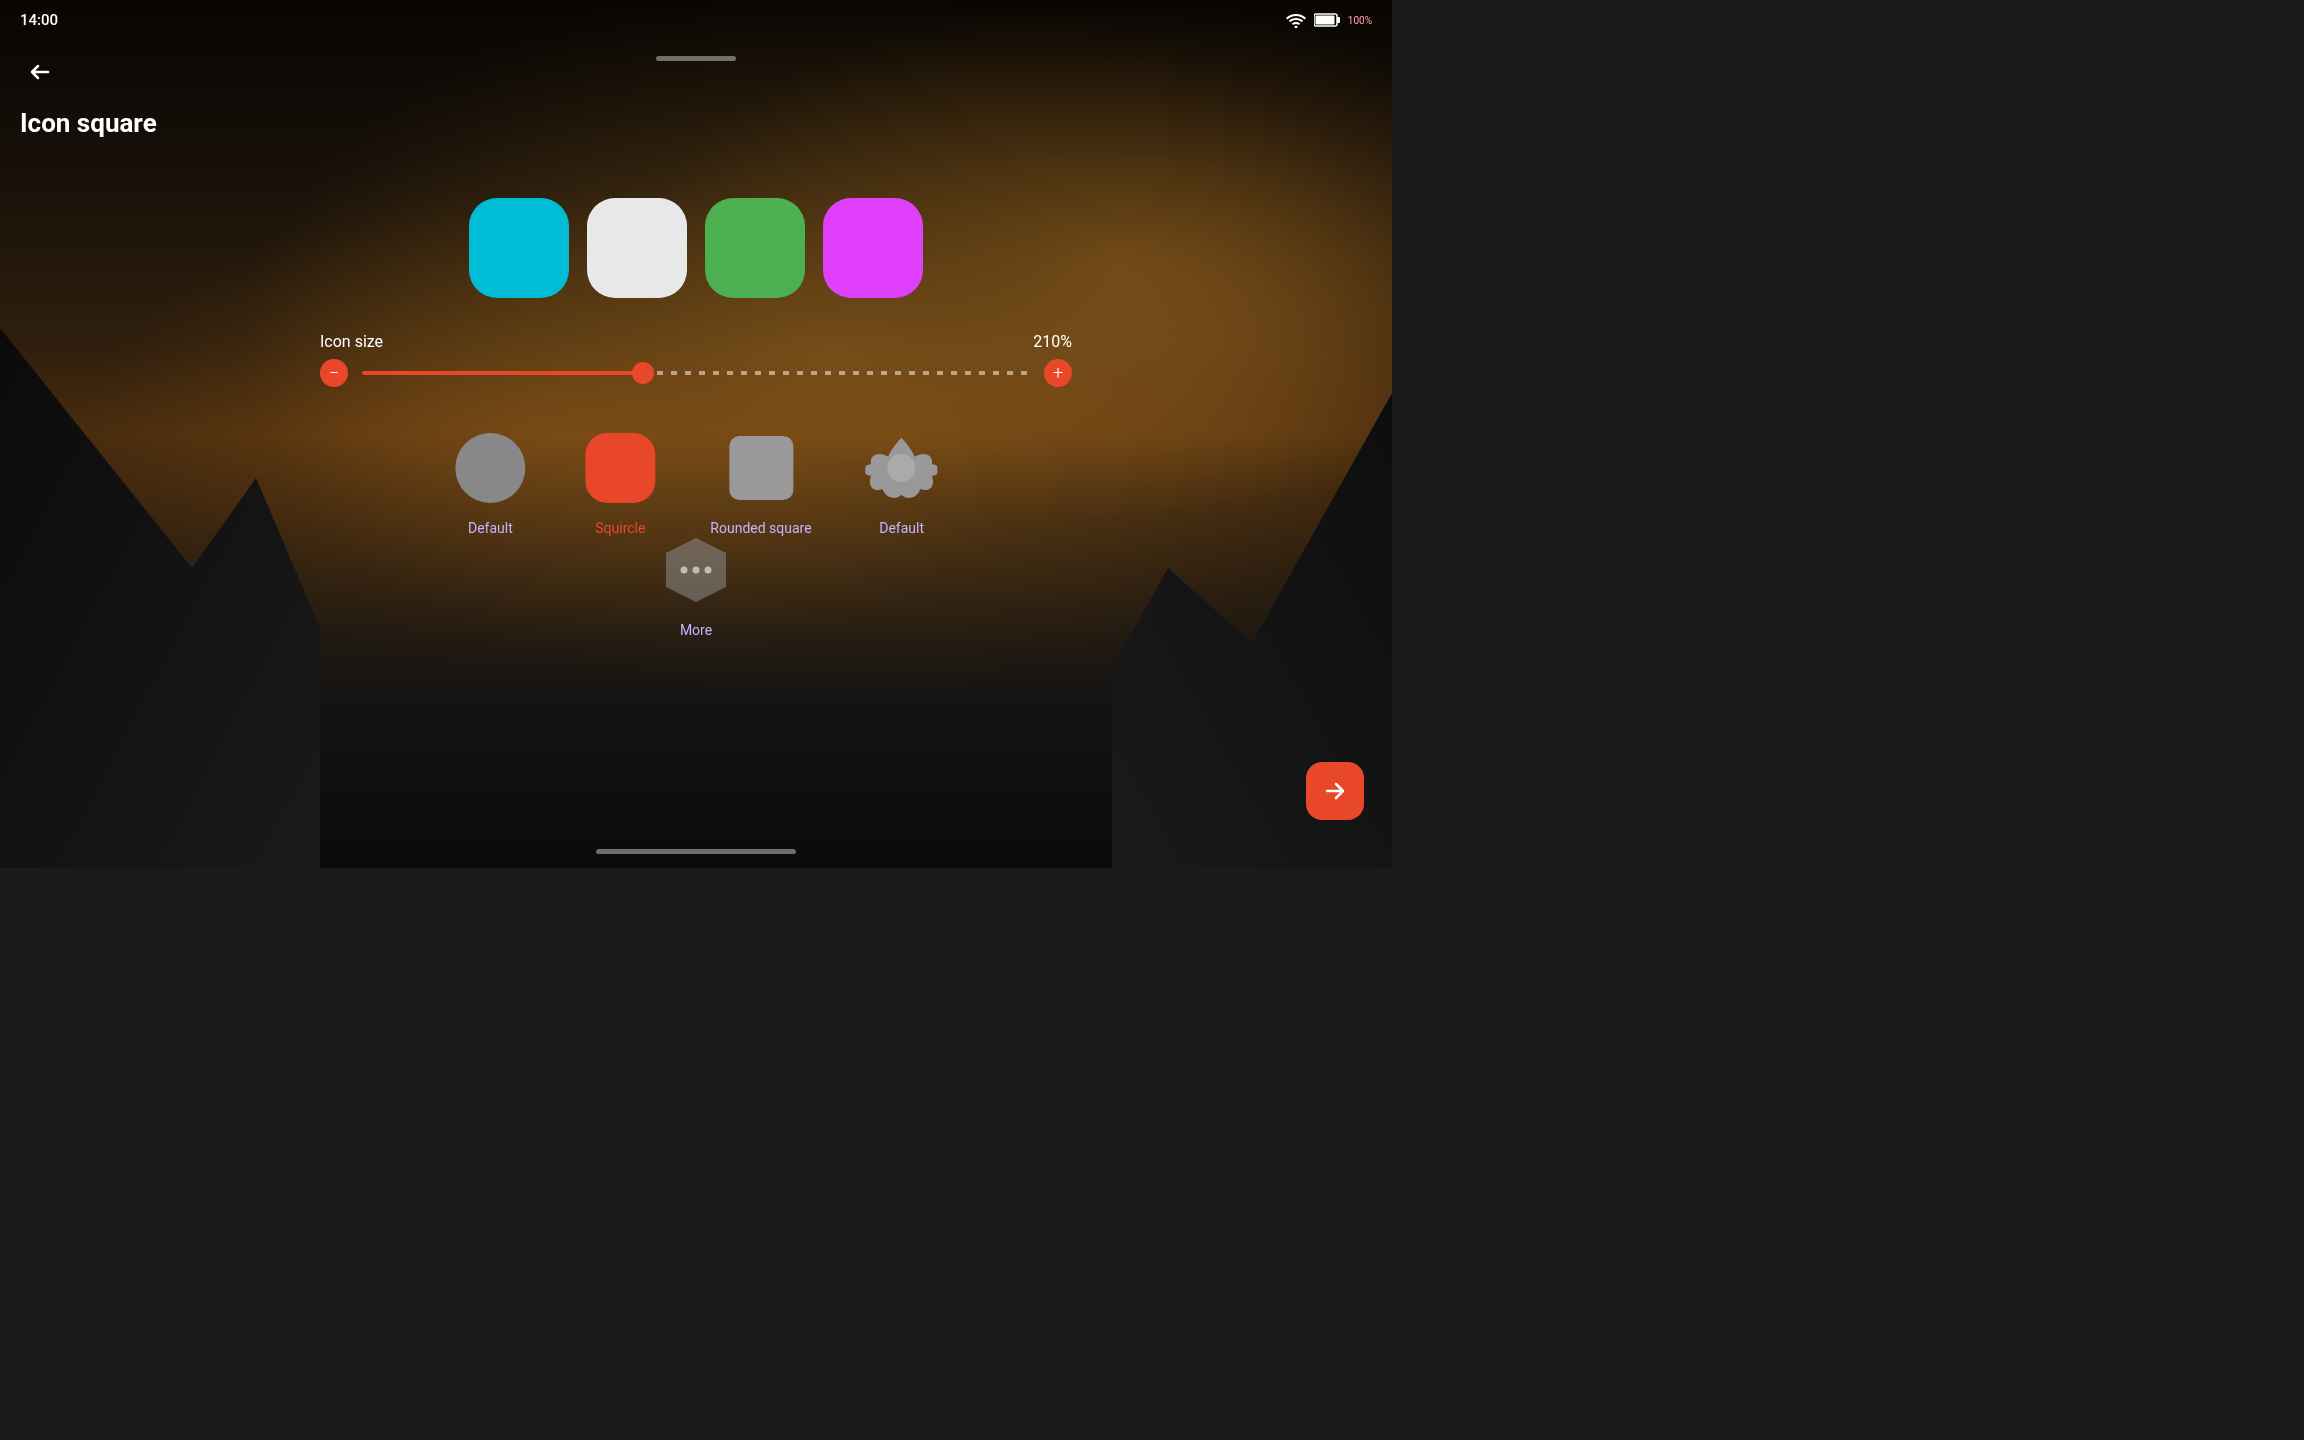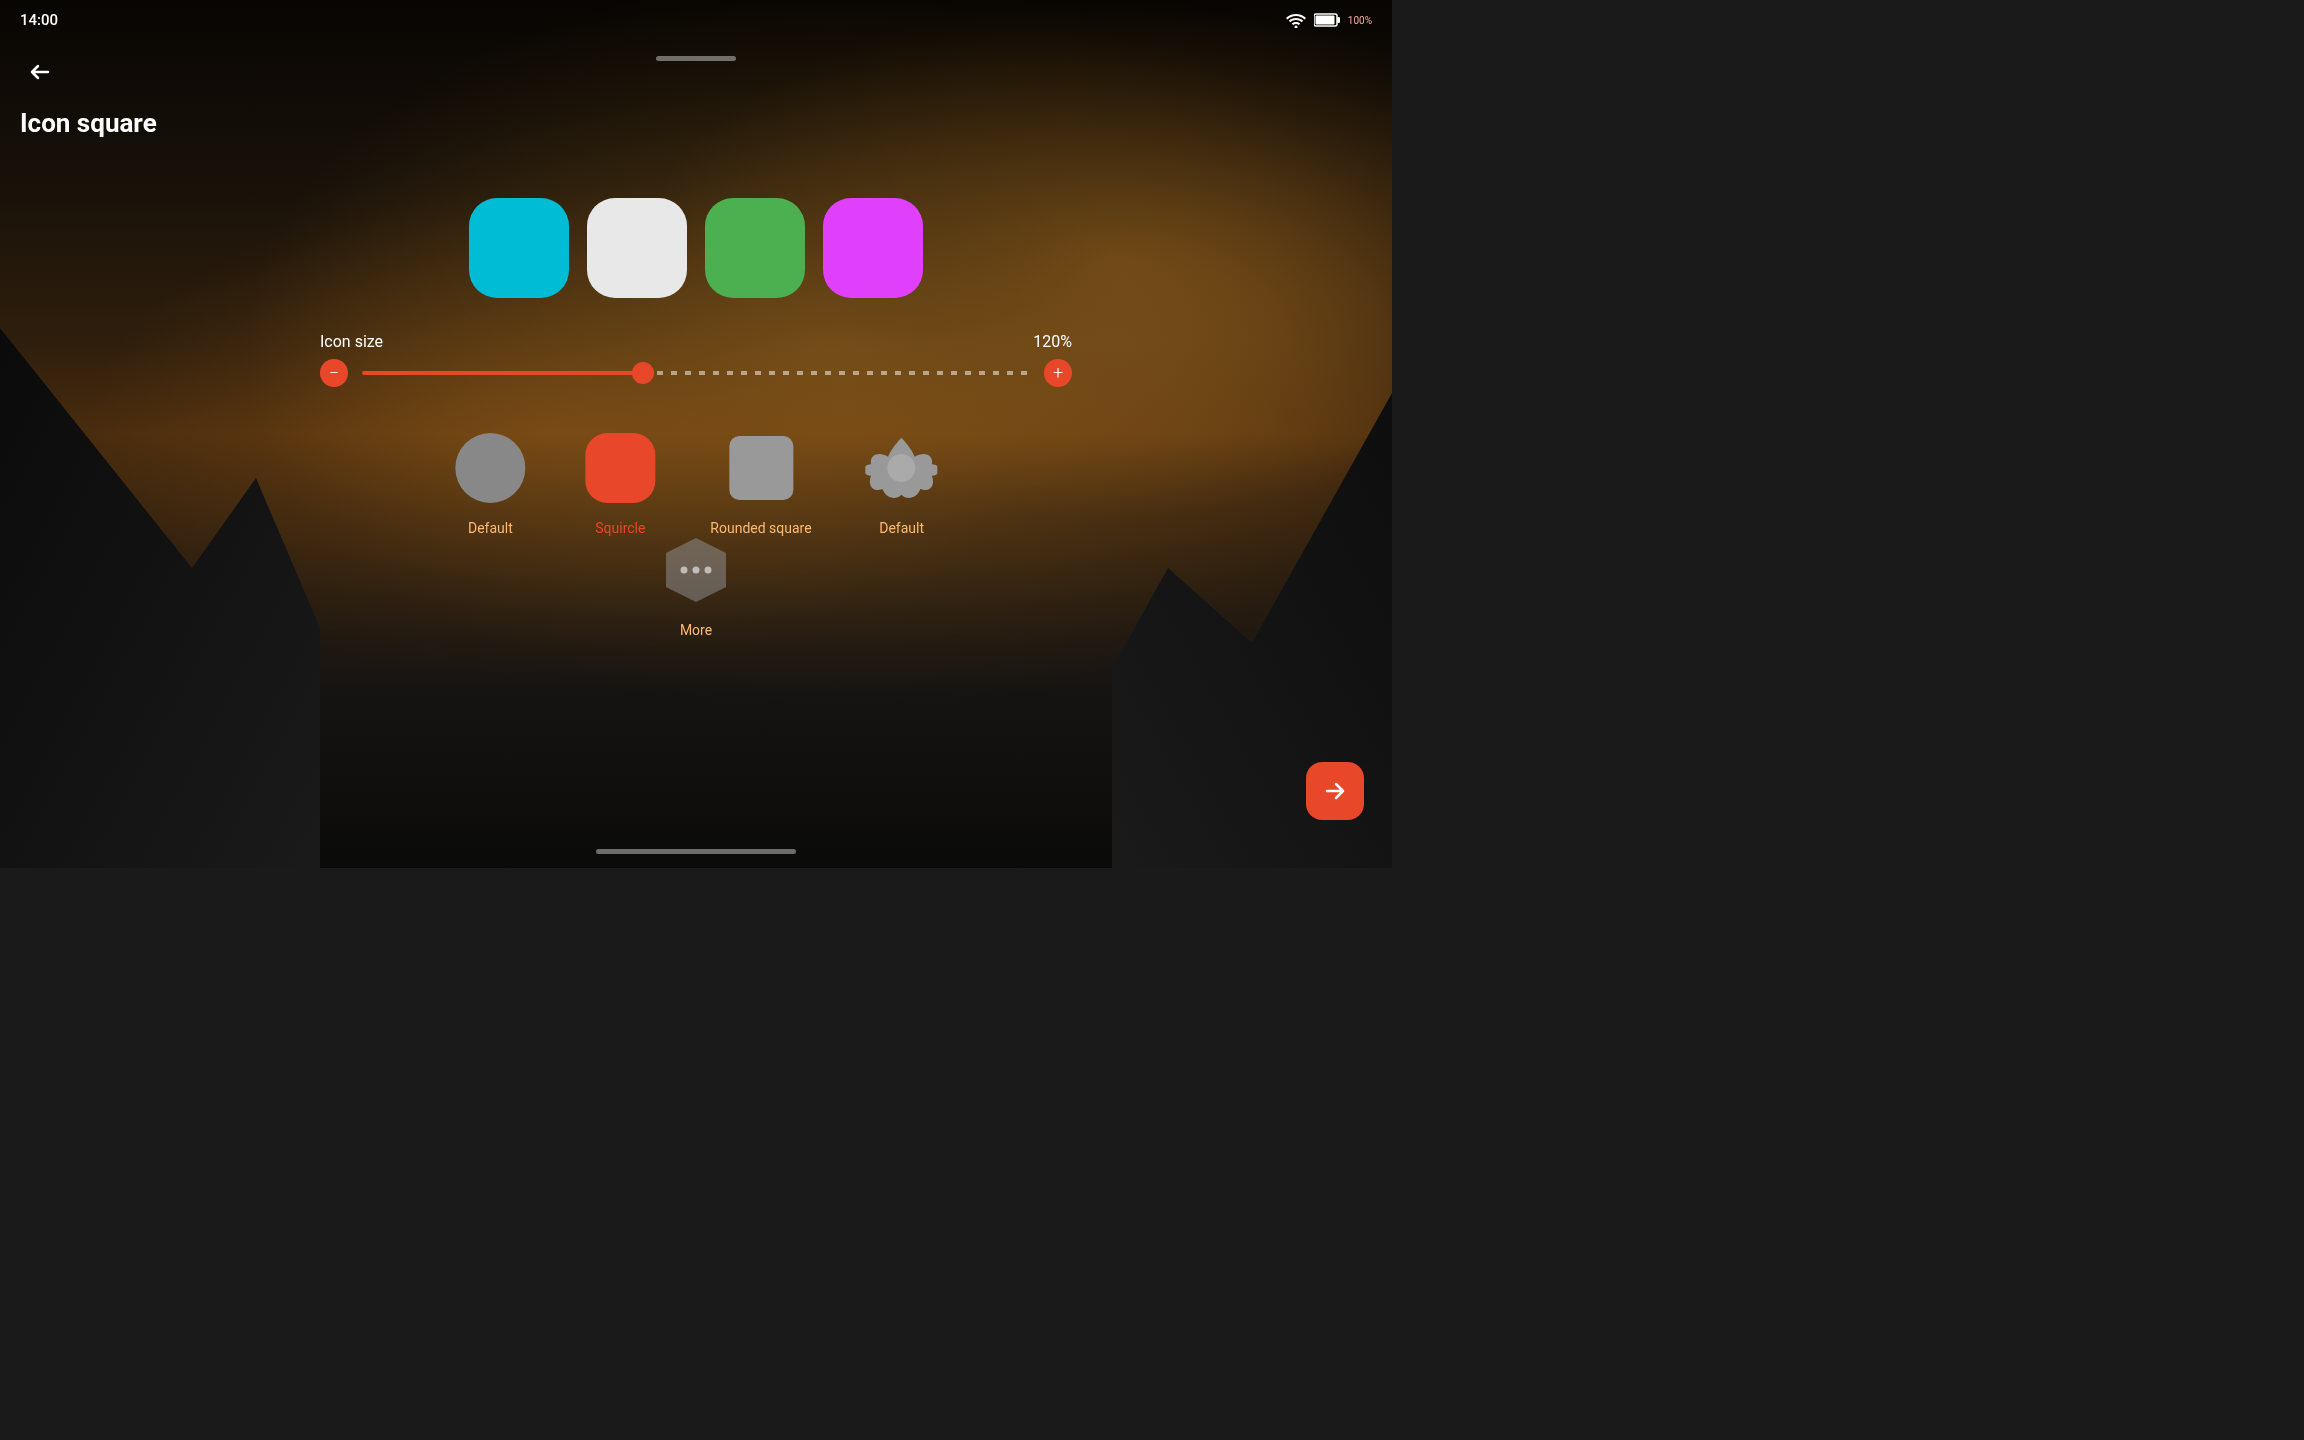--- a/index.html
+++ b/index.html
@@ -311,21 +311,21 @@
     }
 
     .dot {
       width: 7px;
       height: 7px;
       background: rgba(200,200,200,0.9);
       border-radius: 50%;
     }
 
     .icon-style-label {
-      color: #fdba74;
+      color: #c4b5fd;
       font-size: 14px;
       text-align: center;
     }
 
     .icon-style-label.selected {
       color: #E8472A;
     }
 
     
     .icon-more-row {
@@ -408,21 +408,21 @@
 <div class="color-swatches">
   <div class="swatch swatch-cyan"></div>
   <div class="swatch swatch-white"></div>
   <div class="swatch swatch-green"></div>
   <div class="swatch swatch-magenta"></div>
 </div>
 
 <div class="icon-size-section">
   <div class="icon-size-header">
     <span class="icon-size-label">Icon size</span>
-    <span class="icon-size-value">120%</span>
+    <span class="icon-size-value">210%</span>
   </div>
   <div class="slider-container">
     <div class="slider-minus">
       <span>−</span>
     </div>
     <div class="slider-track">
       <div class="slider-filled"></div>
       <div class="slider-empty"></div>
       <div class="slider-thumb"></div>
     </div>

